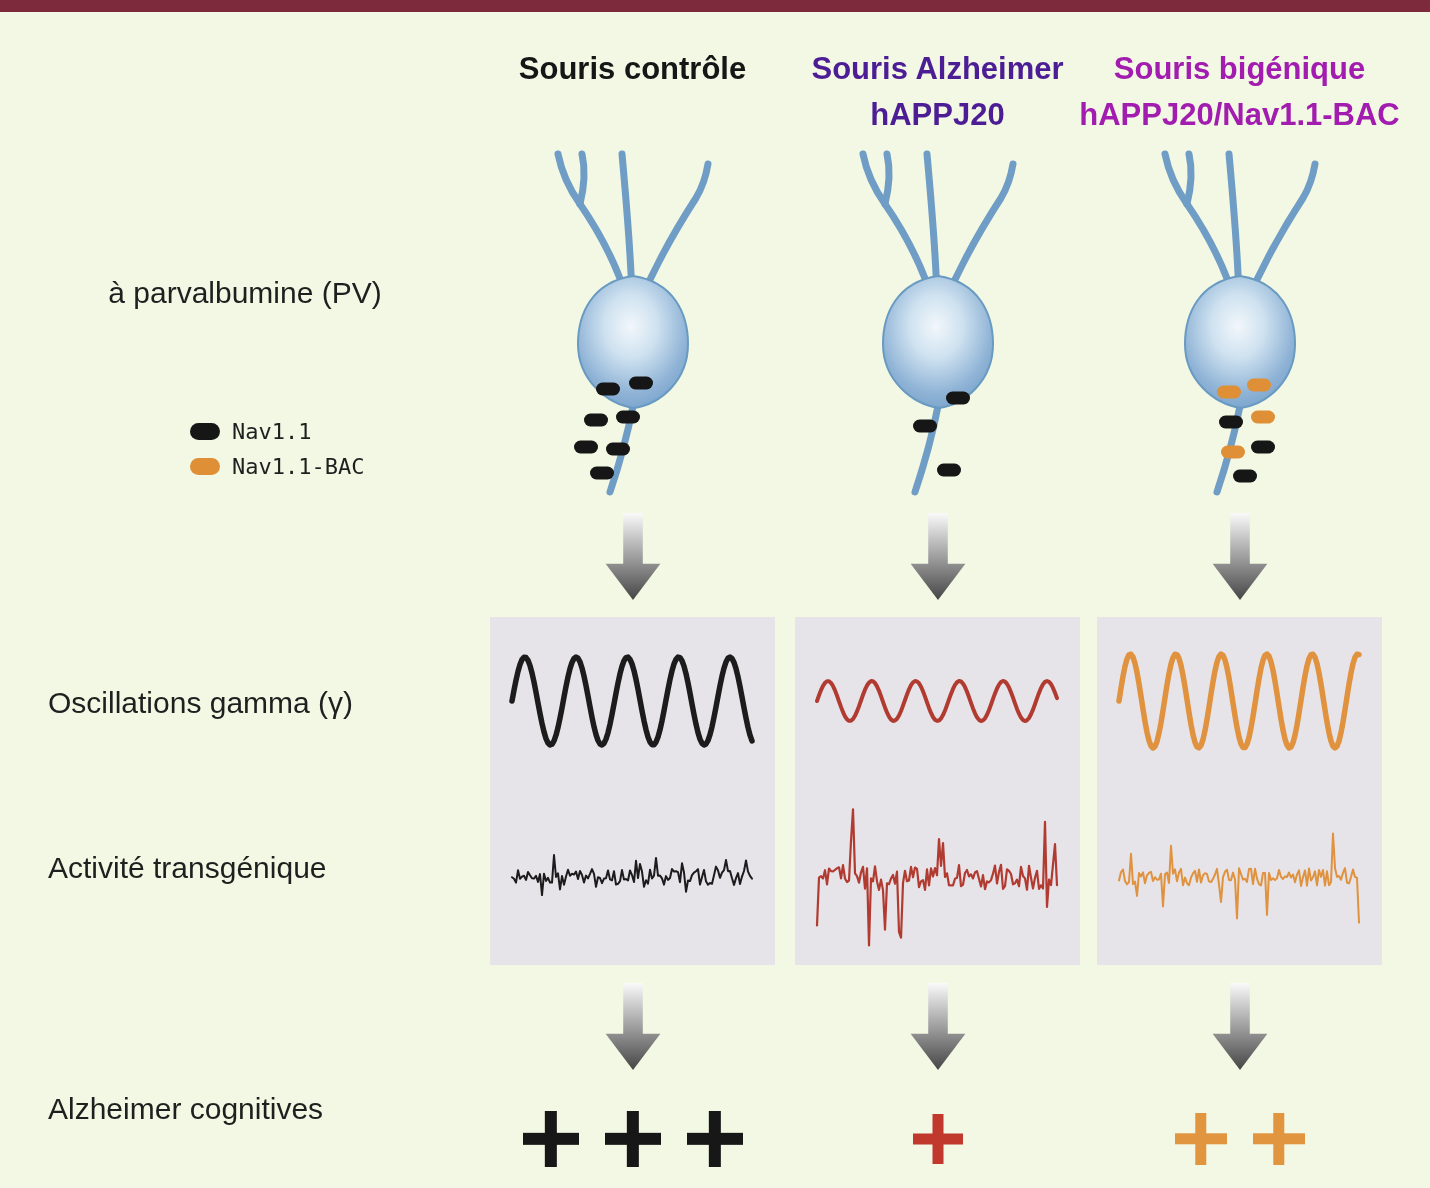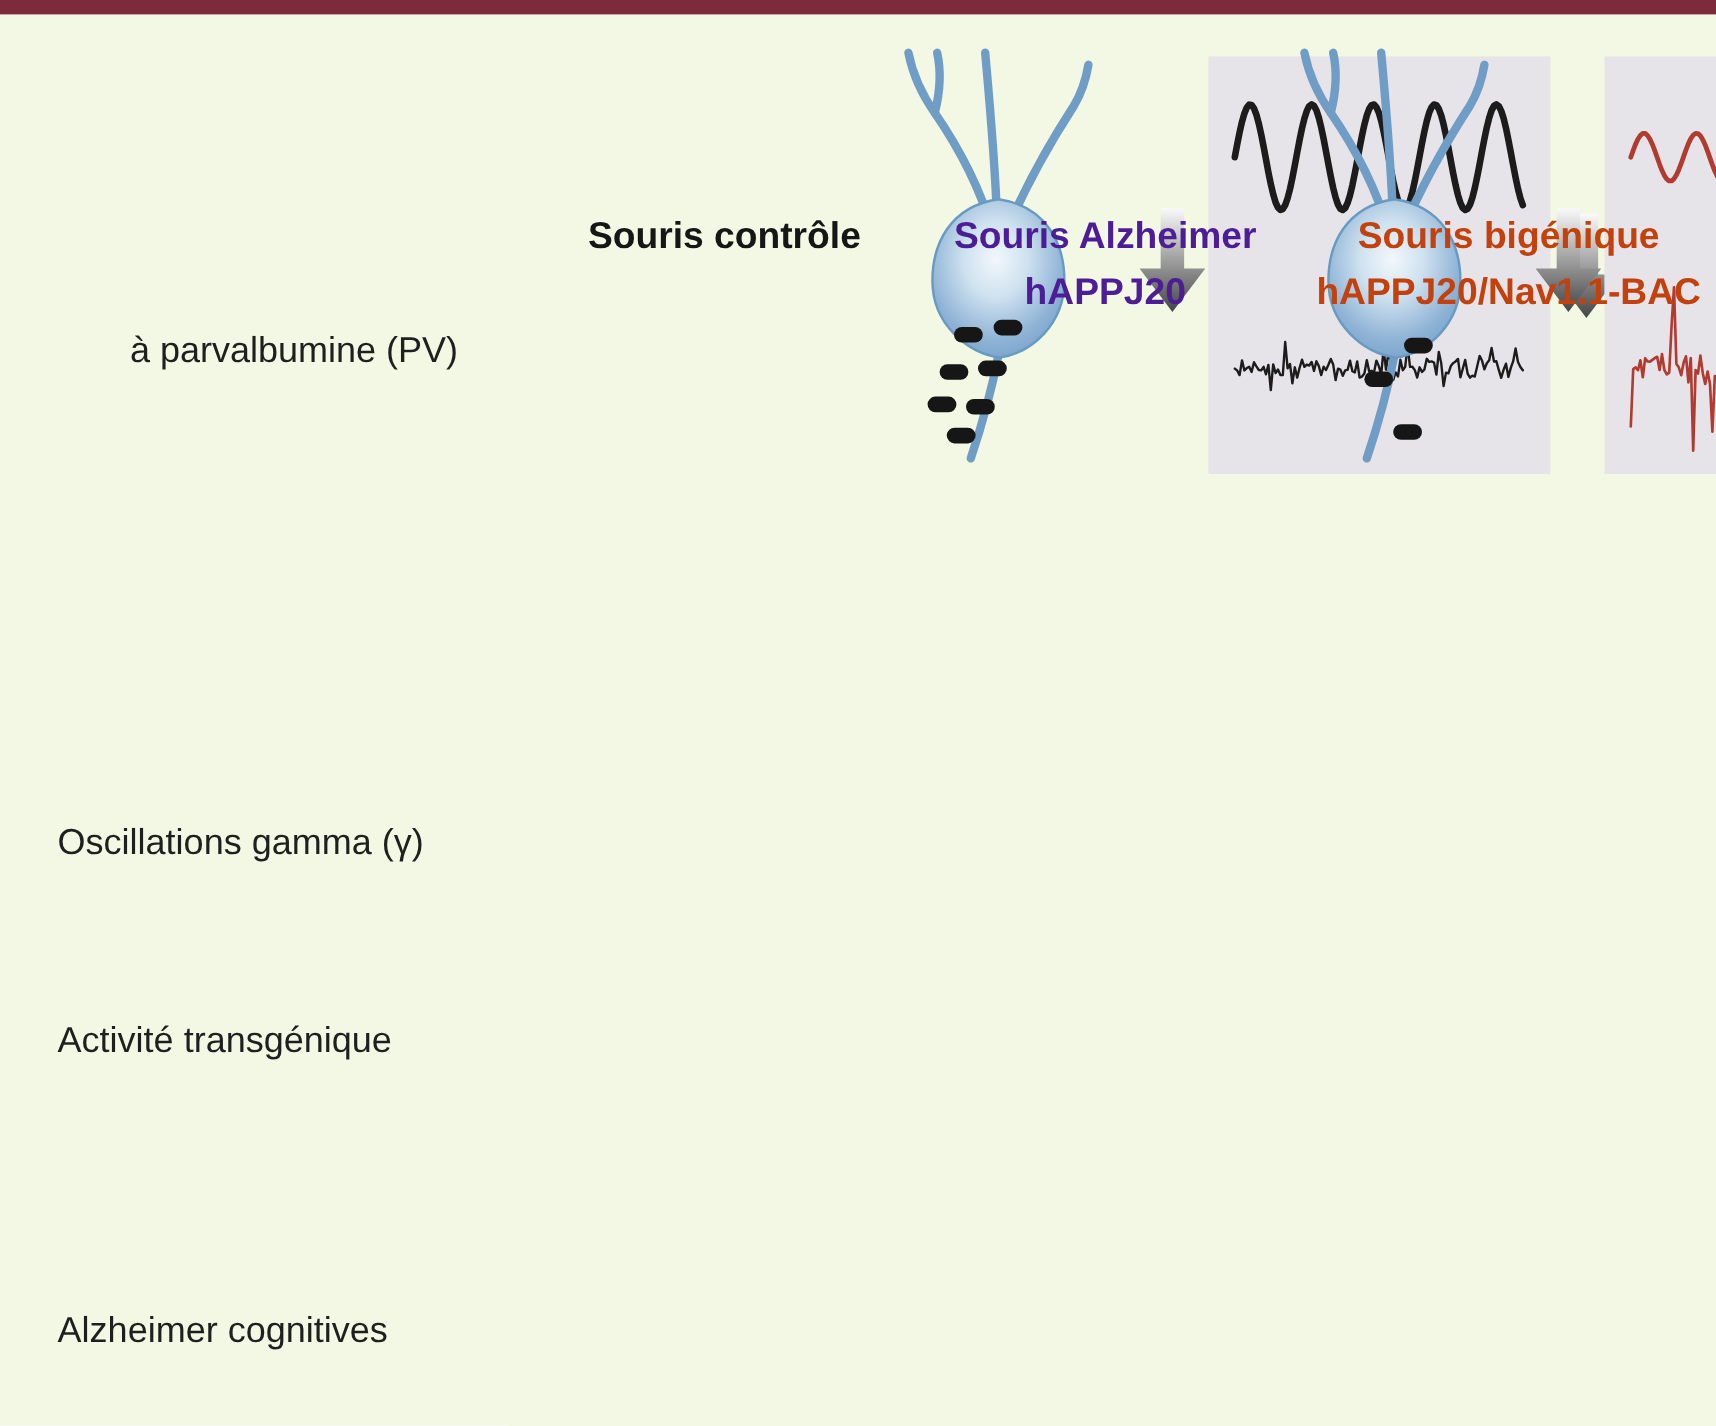--- a/index.html
+++ b/index.html
@@ -13,21 +13,21 @@
   .label-interneurons { left:60px; top:270px; width:370px; text-align:center; line-height:45px; white-space:normal; }
   .legend { position:absolute; left:190px; top:416px; display:flex; flex-direction:column; gap:5px; }
   .legend-item { display:flex; align-items:center; gap:12px; height:30px;
                  font-family:"DejaVu Sans Mono", monospace; font-size:22px; color:#1f1f1f; }
   .legend-pill { width:30px; height:17px; border-radius:9px; flex:0 0 auto; }
   .label-gamma { left:48px; top:686px; }
   .label-epileptic { left:48px; top:851px; }
   .label-cognition { left:48px; top:1092px; }
 
   
-  .column { position:absolute; top:30px; width:285px; display:flex; flex-direction:row; align-items:center; }
+  .column { position:absolute; top:30px; width:285px; display:flex; flex-direction:column; align-items:center; }
   .col-0 { left:490px; } .col-1 { left:795px; } .col-2 { left:1097px; }
   .col-header { height:110px; text-align:center; font-weight:bold; font-size:31px; line-height:46px;
                 padding-top:16px; white-space:nowrap; }
   .neuron-svg { width:230px; height:365px; flex:0 0 auto; }
   .arrow-svg { width:60px; height:88px; margin-top:8px; flex:0 0 auto; }
   .arrow-svg.second { margin-top:18px; }
   .trace-box { margin-top:16px; width:285px; height:348px; background:#e6e4e8; }
   .wave { display:block; width:285px; }
   .wave.gamma { height:168px; }
   .wave.epi { height:180px; }
@@ -58,20 +58,30 @@
   </defs>
 </svg>
 
 <div class="figure" style="background-color: rgb(242, 248, 227);">
   <div class="top-bar" style="background-color: rgb(125, 43, 60);"></div>
 
   <div class="side-label label-interneurons">
     <div>à parvalbumine (PV)</div>
   </div>
 
+  <div class="legend">
+    <div class="legend-item">
+      <span class="legend-pill" style="background-color: rgb(22, 22, 22);"></span>
+      <span>Nav1.1</span>
+    </div>
+    <div class="legend-item">
+      <span class="legend-pill" style="background-color: rgb(223, 143, 53);"></span>
+      <span>Nav1.1-BAC</span>
+    </div>
+  </div>
 
   <div class="side-label label-gamma">Oscillations gamma (γ)</div>
   <div class="side-label label-epileptic">Activité transgénique</div>
   <div class="side-label label-cognition">Alzheimer cognitives</div>
 
   <div class="column col-0">
     <div class="col-header" style="color: rgb(22, 22, 22);">
       <div>Souris contrôle</div>
     </div>
     <svg class="neuron-svg" viewBox="0 0 230 365">
@@ -151,21 +161,21 @@
     <svg class="arrow-svg second" viewBox="0 0 60 90">
       <rect x="20" y="0" width="20" height="53" fill="url(#arrowGrad)"></rect>
       <polygon points="2,52 58,52 30,89" fill="url(#arrowGrad)"></polygon>
     </svg>
     <div class="plus-row">
         <div class="plus" style="--c: #c0392c; height: 50px; width: 50px;"></div>
       </div>
   </div>
 
   <div class="column col-2">
-    <div class="col-header" style="color: #c2410c;">
+    <div class="col-header" style="color: #a21caf;">
       <div>Souris bigénique</div>
       <div>hAPPJ20/Nav1.1-BAC</div>
     </div>
     <svg class="neuron-svg" viewBox="0 0 230 365">
       <g stroke="#6f9dc6" stroke-width="7" fill="none" stroke-linecap="round">
         <path d="M110,162 C100,128 84,96 62,64 C52,50 44,34 40,14"></path>
         <path d="M62,64 C66,48 68,32 64,14"></path>
         <path d="M114,158 C113,120 110,80 104,14"></path>
         <path d="M122,162 C138,124 156,92 178,58 C184,48 188,36 190,24"></path>
       </g>

